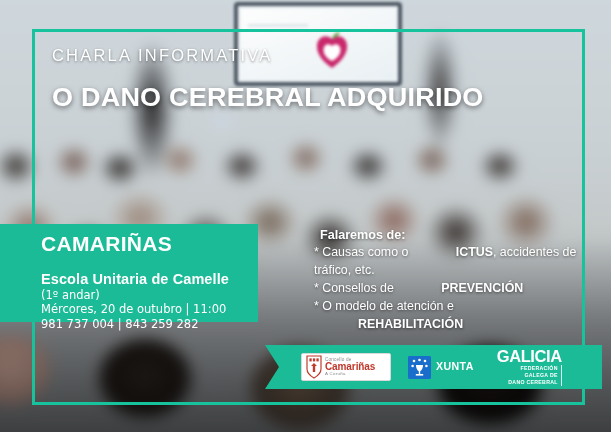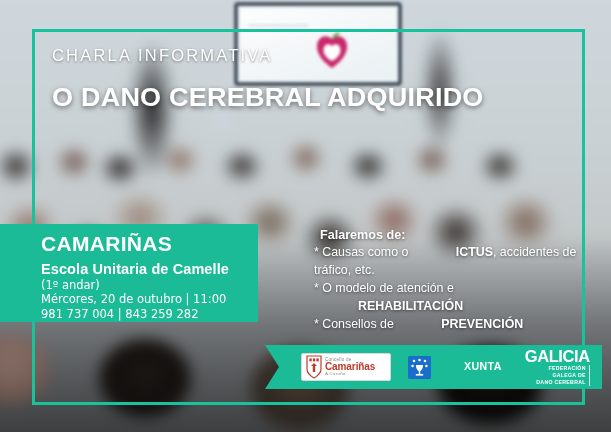--- a/index.html
+++ b/index.html
@@ -131,21 +131,21 @@
     background:#1cbb98;
     padding:9px 0 0 41px;
     color:#ffffff;
   }
   .info-town {
     font-size:21px; font-weight:bold; letter-spacing:0.3px;
     line-height:1.05;
   }
   .info-venue {
     font-size:14.5px; font-weight:bold; letter-spacing:0.1px;
-    margin-top:6px; line-height:1.15;
+    margin-top:16px; line-height:1.15;
   }
   .info-small {
     font-size:11.5px; line-height:1.27; margin-top:0;
     font-family:"DejaVu Sans", sans-serif;
   }
 
   
   .talk-block {
     position:absolute;
     left:314px; top:226px;
@@ -187,21 +187,21 @@
   .cam-t2 { font-size:10px; color:#c0392b; font-weight:bold; letter-spacing:-0.1px; }
   .cam-t3 { font-size:4.4px; color:#8a8a8a; letter-spacing:0.3px; }
 
   .logo-xunta { display:flex; align-items:center; gap:5px; }
   .xunta-mark {
     width:23px; height:23px; background:#1a6ecb;
     border-radius:2px; position:relative;
   }
   .xunta-text {
     color:#ffffff; font-size:10.6px; font-weight:bold;
-    line-height:1.08; letter-spacing:0.4px;margin-left:28px;
+    line-height:1.08; letter-spacing:0.4px;
   }
 
   .logo-fegadace { color:#ffffff; margin-left:6px; }
   .feg-main {
     font-size:16.5px; font-weight:bold; letter-spacing:-0.4px; line-height:1;
   }
   .feg-sub {
     font-size:5.2px; font-weight:bold; line-height:1.32;
     letter-spacing:0.3px; text-align:right;
     border-right:1px solid rgba(255,255,255,0.85);
@@ -243,24 +243,24 @@
     <div class="info-small">981 737 004 | 843 259 282</div>
   </div>
 
   <div class="talk-block">
     <div class="talk-head">Falaremos de:</div>
     <div class="talk-line">
       <span>* Causas como o </span><b>ICTUS</b><span>, accidentes de</span>
     </div>
     <div class="talk-line">tráfico, etc.</div>
     <div class="talk-line">
+      <span>* Consellos de </span><b>PREVENCIÓN</b>
+    </div>
+    <div class="talk-line">
       <span>* O modelo de atención e </span><b>REHABILITACIÓN</b>
-    </div>
-    <div class="talk-line">
-      <span>* Consellos de </span><b>PREVENCIÓN</b>
     </div>
   </div>
 
   <div class="logo-bar">
 
     <div class="logo-camarinas">
       <svg class="shield" viewBox="0 0 16 24">
         <path d="M1 1 H15 V14 C15 19 8 23 8 23 C8 23 1 19 1 14 Z" fill="#ffffff" stroke="#c0392b" stroke-width="1.2"></path>
         <rect x="3.4" y="3.4" width="2.3" height="3" fill="#c0392b"></rect>
         <rect x="6.9" y="3.4" width="2.3" height="3" fill="#c0392b"></rect>

